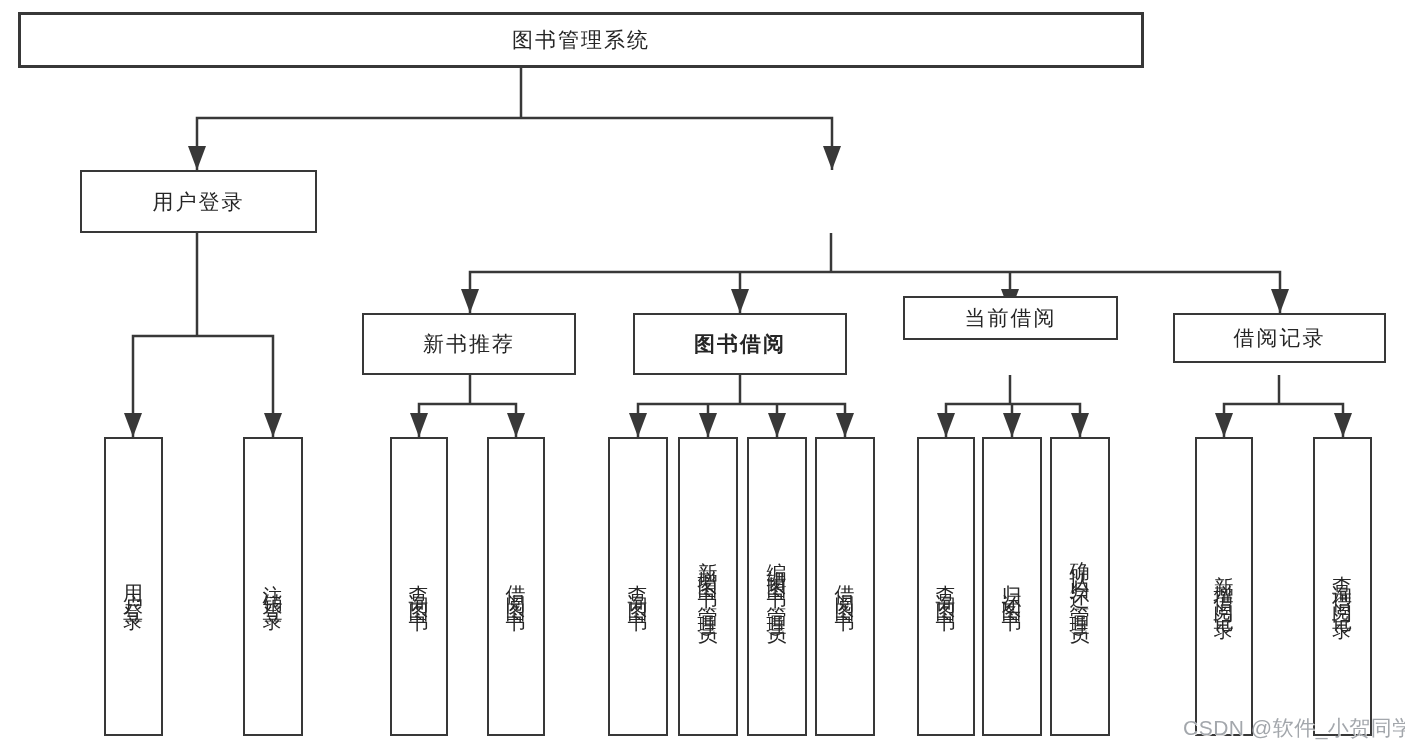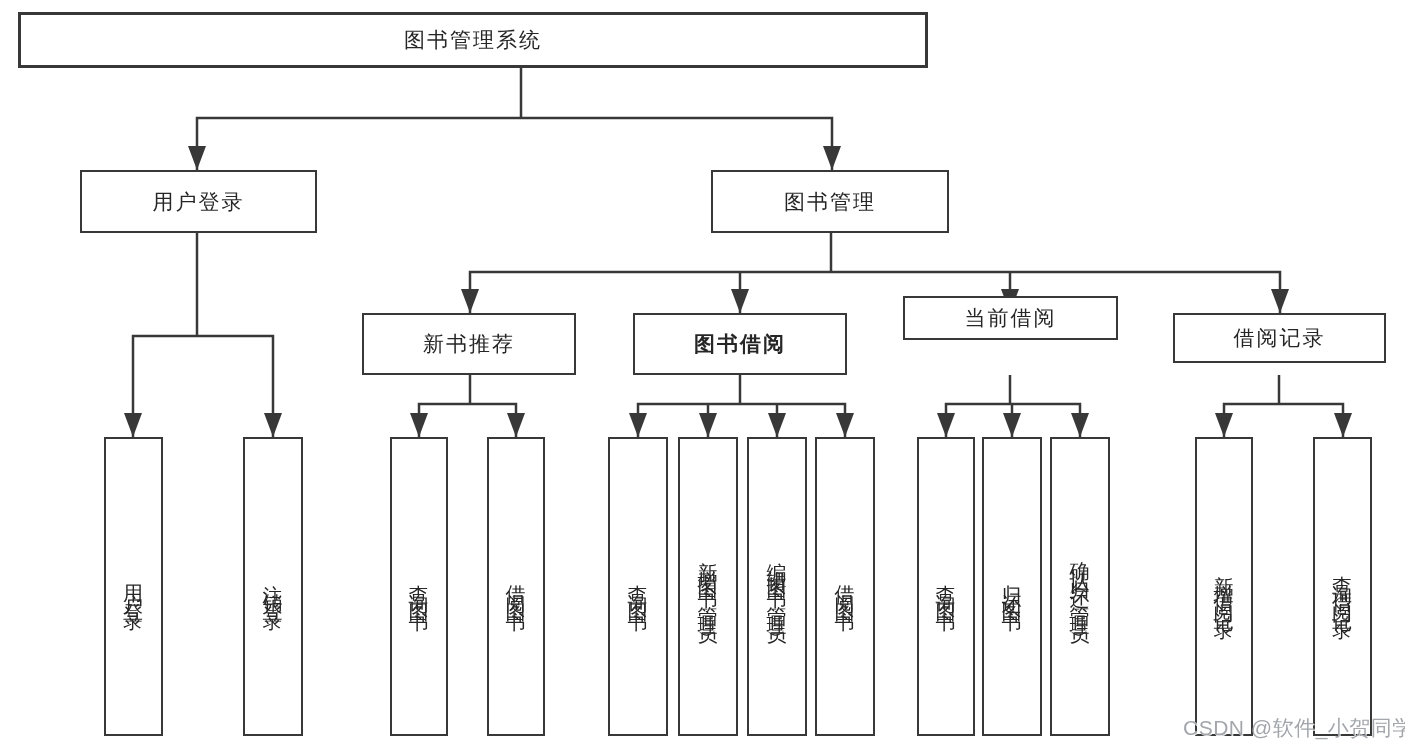--- a/index.html
+++ b/index.html
@@ -101,29 +101,26 @@
       <polygon points="768,413 786,413 777,437"></polygon>
       <polygon points="836,413 854,413 845,437"></polygon>
       <polygon points="937,413 955,413 946,437"></polygon>
       <polygon points="1003,413 1021,413 1012,437"></polygon>
       <polygon points="1071,413 1089,413 1080,437"></polygon>
       <polygon points="1215,413 1233,413 1224,437"></polygon>
       <polygon points="1334,413 1352,413 1343,437"></polygon>
     </g>
   </svg>
 
-  <div class="node root h" style="left:18px; top:12px; width:910px; height:56px;">
+  <div class="node root h" style="left:18px; top:12px; width:1126px; height:56px;">
     <span>图书管理系统</span>
   </div>
 
   <div class="node h" style="left:80px; top:170px; width:237px; height:63px;">
     <span>用户登录</span>
-  </div>
-  <div class="node h" style="left:711px; top:170px; width:238px; height:63px;">
-    <span>图书管理</span>
   </div>
 
   <div class="node h" style="left:362px; top:313px; width:214px; height:62px;">
     <span>新书推荐</span>
   </div>
   <div class="node h" style="left:633px; top:313px; width:214px; height:62px;font-weight:bold;">
     <span>图书借阅</span>
   </div>
   <div class="node h" style="left:903px; top:296px; width:215px; height:44px;">
     <span>当前借阅</span>

